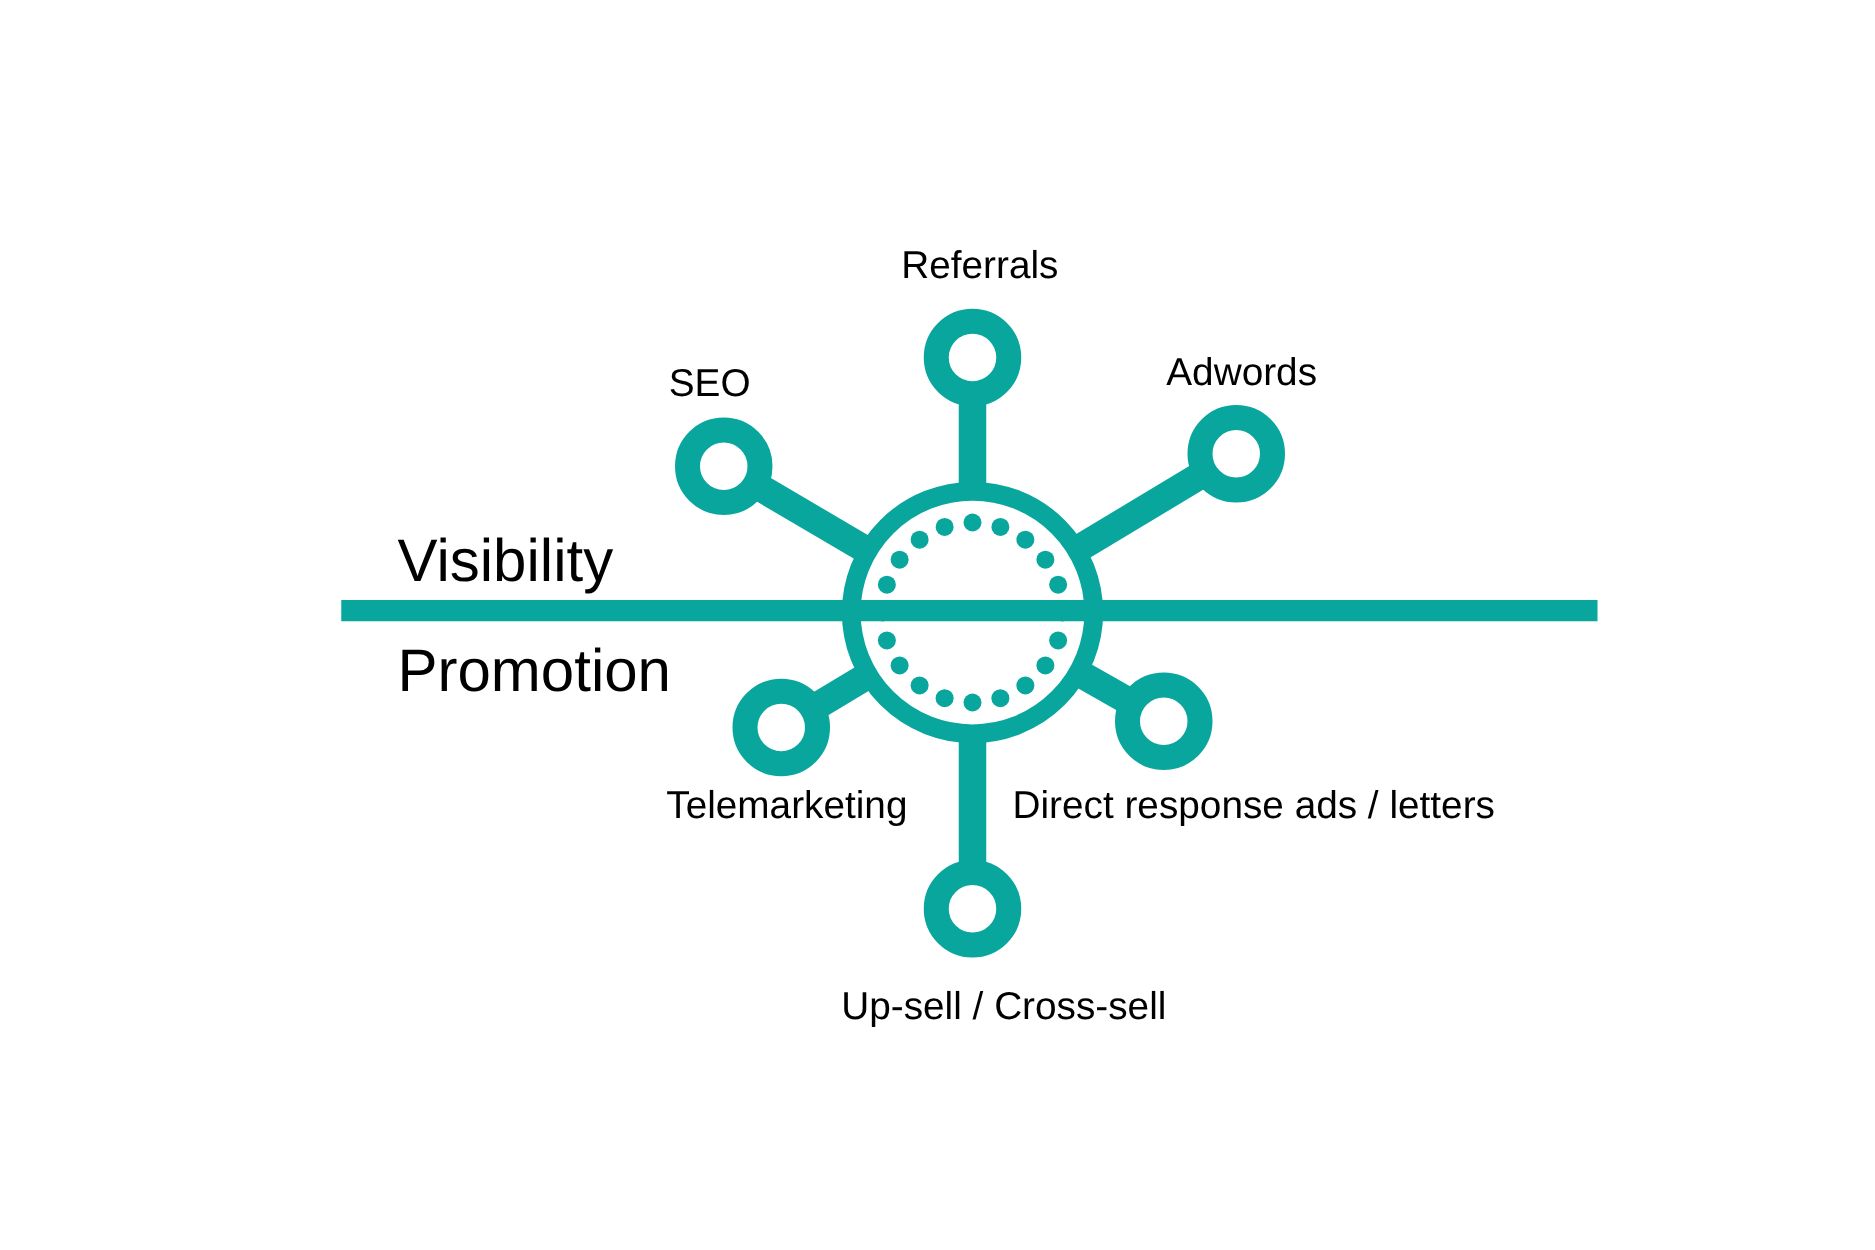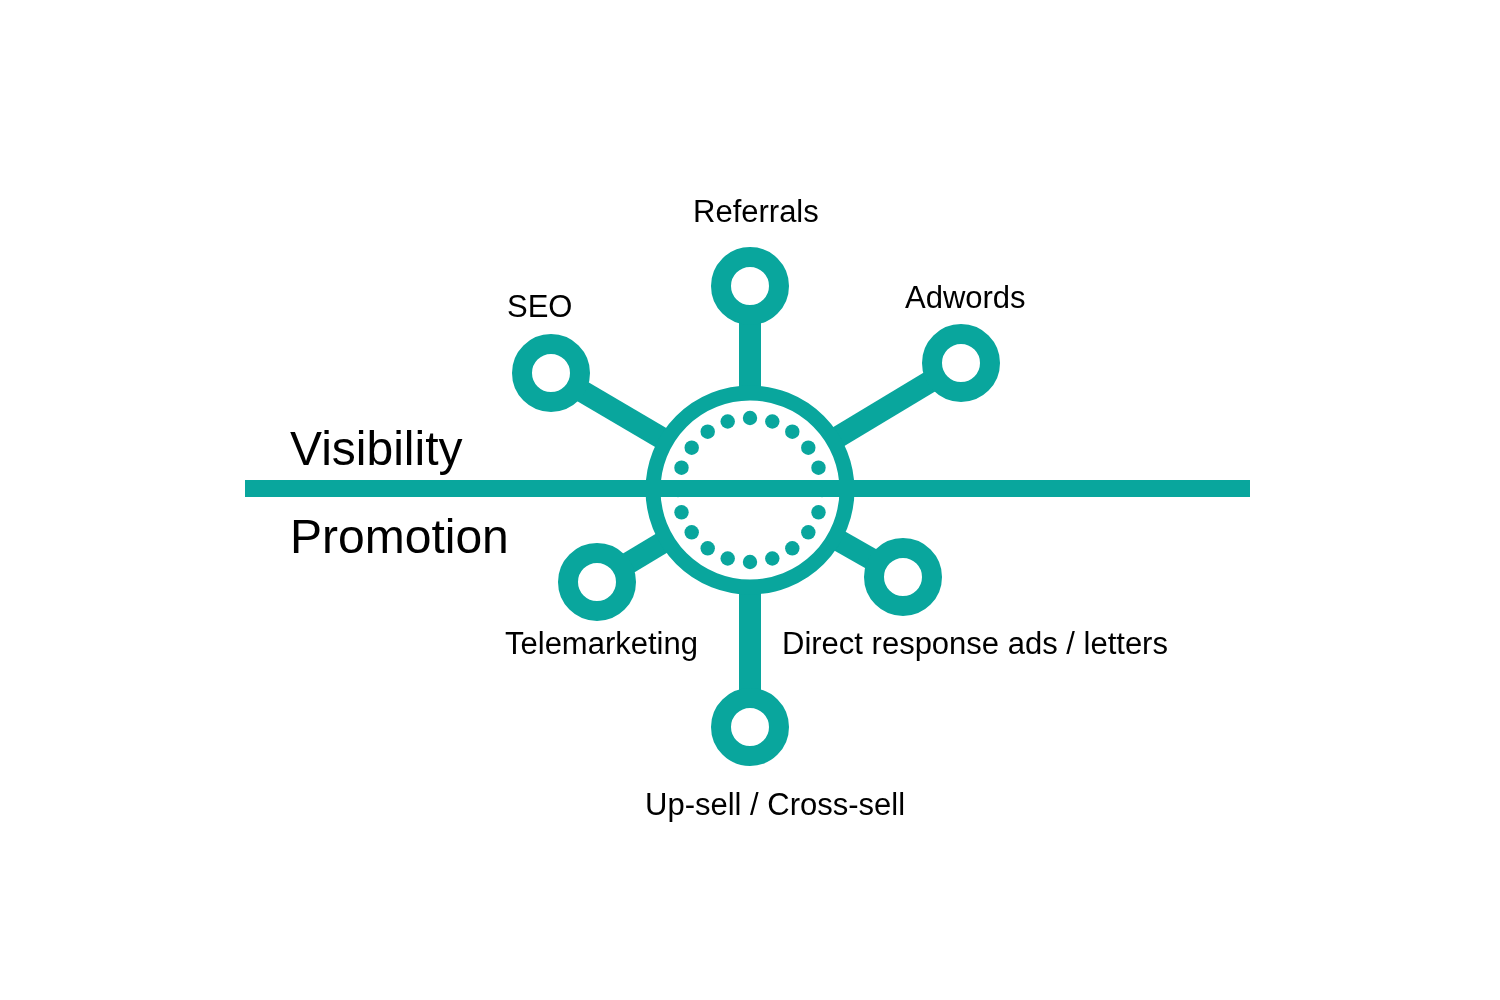--- a/index.html
+++ b/index.html
@@ -14,20 +14,21 @@
     height: 1000px;
     background: var(--background);
     overflow: hidden;
     font-family: "Liberation Sans", sans-serif;
   }
   .stage {
     position: relative;
     width: 1404px;
     height: 1000px;
     background: var(--background);
+    margin-left: 28px;
   }
   svg { display: block; }
   .divider-bar { fill: var(--accent); }
   .spoke {
     stroke: var(--accent);
     stroke-width: 22;
     fill: none;
   }
   .hub-ring {
     fill: var(--background);

